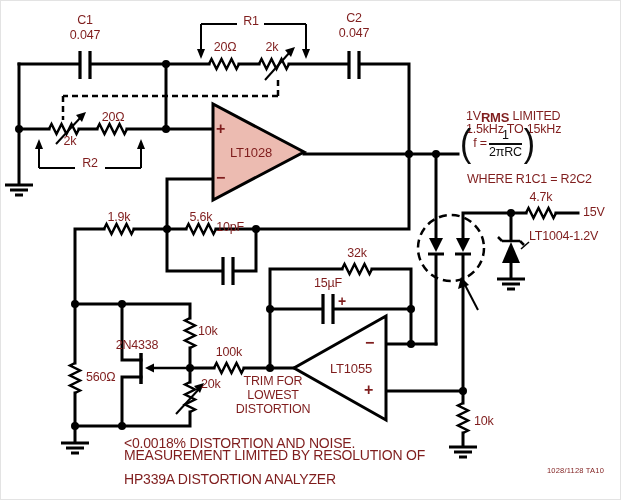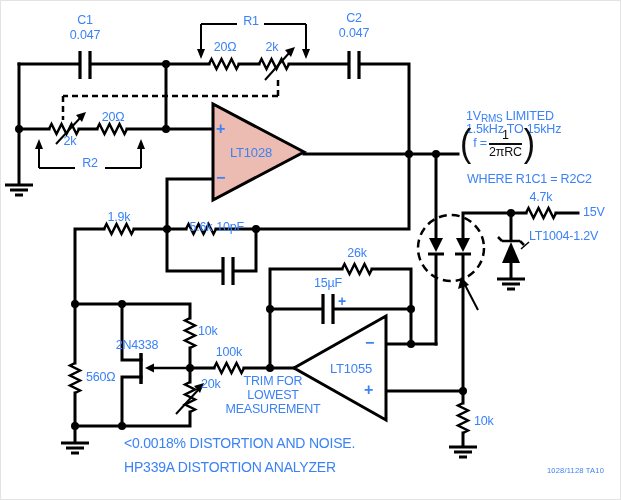--- a/index.html
+++ b/index.html
@@ -1,26 +1,26 @@
 <!DOCTYPE html>
 <html><head>
 <meta charset="utf-8">
 <style>
   html,body{margin:0;padding:0;background:#fff;}
   .stage{position:relative;width:621px;height:500px;background:#ffffff;overflow:hidden;
          font-family:"Liberation Sans",sans-serif;border:1px solid #e3e3e3;box-sizing:border-box;}
   svg.sch{position:absolute;left:0;top:0;}
-  .lbl{position:absolute;font:12.5px/1.1 "Liberation Sans",sans-serif;color:#3b82f6;
+  .lbl{position:absolute;font:12.5px/1.1 "Liberation Sans",sans-serif;color:#7f1d1d;
        white-space:nowrap;letter-spacing:-0.2px;}
   .c{transform:translateX(-50%);}
   .sign{font-size:16px;font-weight:700;line-height:1;}
   .small{font-size:14px;}
   .tiny{font-size:7.5px;font-weight:400;letter-spacing:0.2px;}
   .opname{font-size:13px;}
-  sub.rms{font-size:10px;vertical-align:-2px;letter-spacing:-0.2px;}
+  sub.rms{font-size:13px;vertical-align:-2px;letter-spacing:-0.2px;font-weight:bold;}
   .formula{position:absolute;display:flex;align-items:center;gap:2px;color:#0c0c0c;}
   .paren{font-size:34px;font-weight:400;line-height:1;transform:scaleY(1.12);margin-top:-2px;}
   .frac{display:inline-flex;flex-direction:column;align-items:center;line-height:1;}
   .frac .bar{width:100%;height:1.8px;background:#0c0c0c;margin:1.5px 0;}
   .frac span{font-size:12.5px;letter-spacing:-0.2px;}
 </style>
 </head>
 <body>
 
 <div class="stage">
@@ -155,42 +155,43 @@
 <div class="lbl c" style="left:353px;top:26px">0.047</div>
 <div class="lbl c" style="left:69px;top:134px">2k</div>
 <div class="lbl c" style="left:112px;top:110px">20Ω</div>
 <div class="lbl c" style="left:89px;top:156px">R2</div>
 
 <div class="lbl c opname" style="left:250px;top:145px">LT1028</div>
 <div class="lbl sign" style="left:215px;top:120px">+</div>
 <div class="lbl sign" style="left:215px;top:169px">−</div>
 
 <div class="lbl c" style="left:118px;top:210px">1.9k</div>
-<div class="lbl c" style="left:200px;top:220px">5.6k</div>
+<div class="lbl c" style="left:200px;top:210px">5.6k</div>
 <div class="lbl c" style="left:229px;top:220px">10pF</div>
-<div class="lbl c" style="left:356px;top:246px">26k</div>
+<div class="lbl c" style="left:356px;top:246px">32k</div>
 <div class="lbl c" style="left:327px;top:276px">15µF</div>
 <div class="lbl" style="left:337px;top:293px;font-size:14px;font-weight:700">+</div>
 
 <div class="lbl c opname" style="left:350px;top:361px">LT1055</div>
 <div class="lbl sign" style="left:364px;top:334px">−</div>
 <div class="lbl sign" style="left:363px;top:381px">+</div>
 
 <div class="lbl c" style="left:228px;top:345px">100k</div>
 <div class="lbl c" style="left:272px;top:374px">TRIM FOR</div>
 <div class="lbl c" style="left:272px;top:388px">LOWEST</div>
-<div class="lbl c" style="left:272px;top:402px">MEASUREMENT</div>
+<div class="lbl c" style="left:272px;top:402px">DISTORTION</div>
 
 <div class="lbl" style="left:197px;top:324px">10k</div>
 <div class="lbl c" style="left:136px;top:338px">2N4338</div>
 <div class="lbl" style="left:85px;top:370px">560Ω</div>
 <div class="lbl" style="left:200px;top:377px">20k</div>
 
 <div class="lbl small" style="left:123px;top:435px">&lt;0.0018% DISTORTION AND NOISE.</div>
-<div class="lbl small" style="left:123px;top:459px">HP339A DISTORTION ANALYZER</div>
+<div class="lbl small" style="left:123px;top:447px">MEASUREMENT LIMITED BY RESOLUTION OF</div>
+<div class="lbl small" style="left:123px;top:471px">HP339A DISTORTION ANALYZER</div>
 
 <div class="lbl" style="left:465px;top:109px"><span>1V</span><sub class="rms">RMS</sub>&nbsp;<span>LIMITED</span></div>
 <div class="lbl" style="left:465px;top:122px">1.5kHz TO 15kHz</div>
 
 <div class="formula" style="left:459px;top:127px">
   <span class="paren">(</span>
   <span class="lbl" style="position:static">f =</span>
   <span class="frac">
     <span>1</span>
     <span class="bar"></span>

